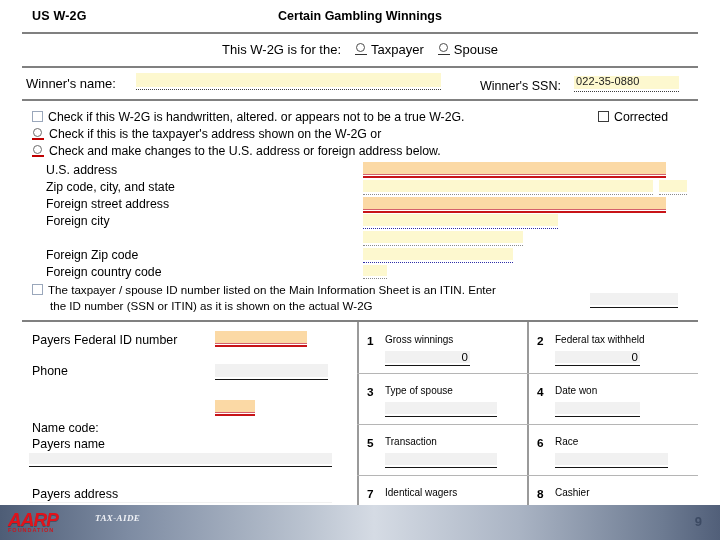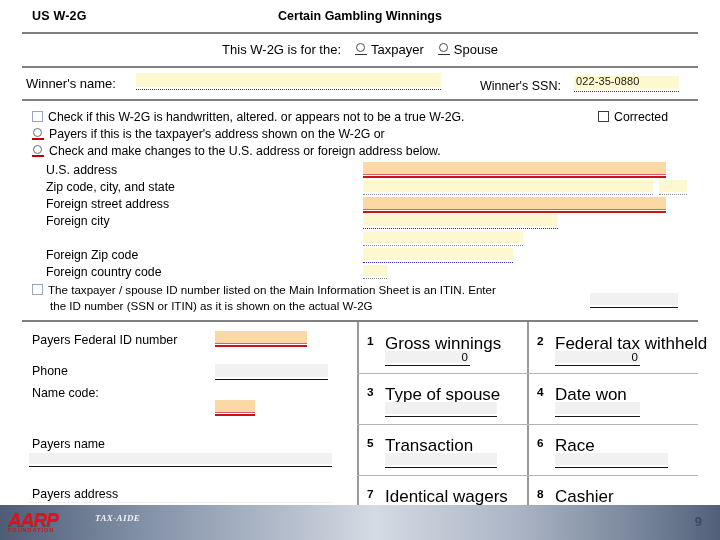--- a/index.html
+++ b/index.html
@@ -58,21 +58,21 @@
   .addr-lbl{position:absolute;font-size:12.3px;white-space:nowrap;}
 
   .itin{position:absolute;font-size:11.6px;white-space:nowrap;}
 
   
   .vline{position:absolute;background:#9a9a9a;width:1.5px;}
   .hsep{position:absolute;background:#b5b5b5;height:1px;}
 
   .pl-lbl{position:absolute;font-size:12.4px;white-space:nowrap;}
   .box-num{position:absolute;font-size:11.8px;font-weight:bold;}
-  .box-lbl{position:absolute;font-size:17px;white-space:nowrap;}
+  .box-lbl{position:absolute;font-size:10px;white-space:nowrap;}
   .box-val{position:absolute;font-size:11.5px;text-align:right;}
 
   
   .footer{position:absolute;left:0;top:505px;width:720px;height:35px;
      background:linear-gradient(to right,#4e5d76 0%,#7e8ca3 18%,#b9c2cf 42%,#d5dbe4 52%,#aab4c4 72%,#6d7b92 92%,#515f79 100%);
   }
   .aarp{position:absolute;left:8px;top:5px;width:85px;height:26px;}
   .aarp-word{font-family:"Liberation Sans", sans-serif;font-weight:bold;font-style:italic;font-size:19px;color:#e2121a;letter-spacing:-1px;line-height:19px;text-shadow:0 1px 0 rgba(0,0,0,.25);}
   .aarp-sub{font-size:5.5px;font-weight:bold;color:#c9171e;letter-spacing:1px;margin-top:-2px;}
   .taxaide{position:absolute;left:95px;top:8px;font-family:"Liberation Serif", serif;font-style:italic;font-weight:bold;font-size:9px;color:#f0f2f6;letter-spacing:0.4px;}
@@ -110,21 +110,21 @@
     </div>
     <div class="hline" style="top:99px;"></div>
 
     <div class="chk-line" style="left:32px;top:110px;">
       <span class="cbox"></span><span>Check if this W-2G is handwritten, altered.  or appears not to be a true W-2G.</span>
     </div>
     <div class="chk-line" style="left:598px;top:110px;">
       <span class="cbox dark"></span><span>Corrected</span>
     </div>
     <div class="chk-line" style="left:32px;top:127px;">
-      <span class="radio red" style="margin:0 5px 0 0;"></span><span>Payers if this is the taxpayer's address shown on the W-2G   or</span>
+      <span class="radio red" style="margin:0 5px 0 0;"></span><span>Check if this is the taxpayer's address shown on the W-2G   or</span>
     </div>
     <div class="chk-line" style="left:32px;top:144px;">
       <span class="radio red" style="margin:0 5px 0 0;"></span><span>Check and make changes to the U.S.  address or foreign address below.</span>
     </div>
 
     <div class="addr-lbl" style="left:46px;top:163px;">U.S.  address</div>
     <div class="addr-lbl" style="left:46px;top:197px;">Foreign street address</div>
     <div class="addr-lbl" style="left:46px;top:180px;">Zip code,  city,  and state</div>
     <div class="addr-lbl" style="left:46px;top:214px;">Foreign city</div>
     <div class="addr-lbl" style="left:46px;top:248px;">Foreign Zip code</div>
@@ -194,21 +194,21 @@
       <div class="ul ul-red"></div>
       <div class="ul-red2"></div>
     </div>
 
     <div class="pl-lbl" style="left:32px;top:364px;">Phone</div>
     <div class="fld" style="left:215px;top:364px;width:113px;height:16px;">
       <div class="fill fill-gray"></div>
       <div class="ul ul-black"></div>
     </div>
 
-    <div class="pl-lbl" style="left:32px;top:386px;">Name code:</div>
+    <div class="pl-lbl" style="left:32px;top:421px;">Name code:</div>
     <div class="fld" style="left:215px;top:400px;width:40px;height:16px;">
       <div class="fill fill-orange"></div>
       <div class="ul ul-red"></div>
       <div class="ul-red2"></div>
     </div>
 
     <div class="pl-lbl" style="left:32px;top:437px;">Payers name</div>
     <div class="fld" style="left:29px;top:453px;width:303px;height:14px;">
       <div class="fill fill-gray"></div>
       <div class="ul ul-black"></div>

